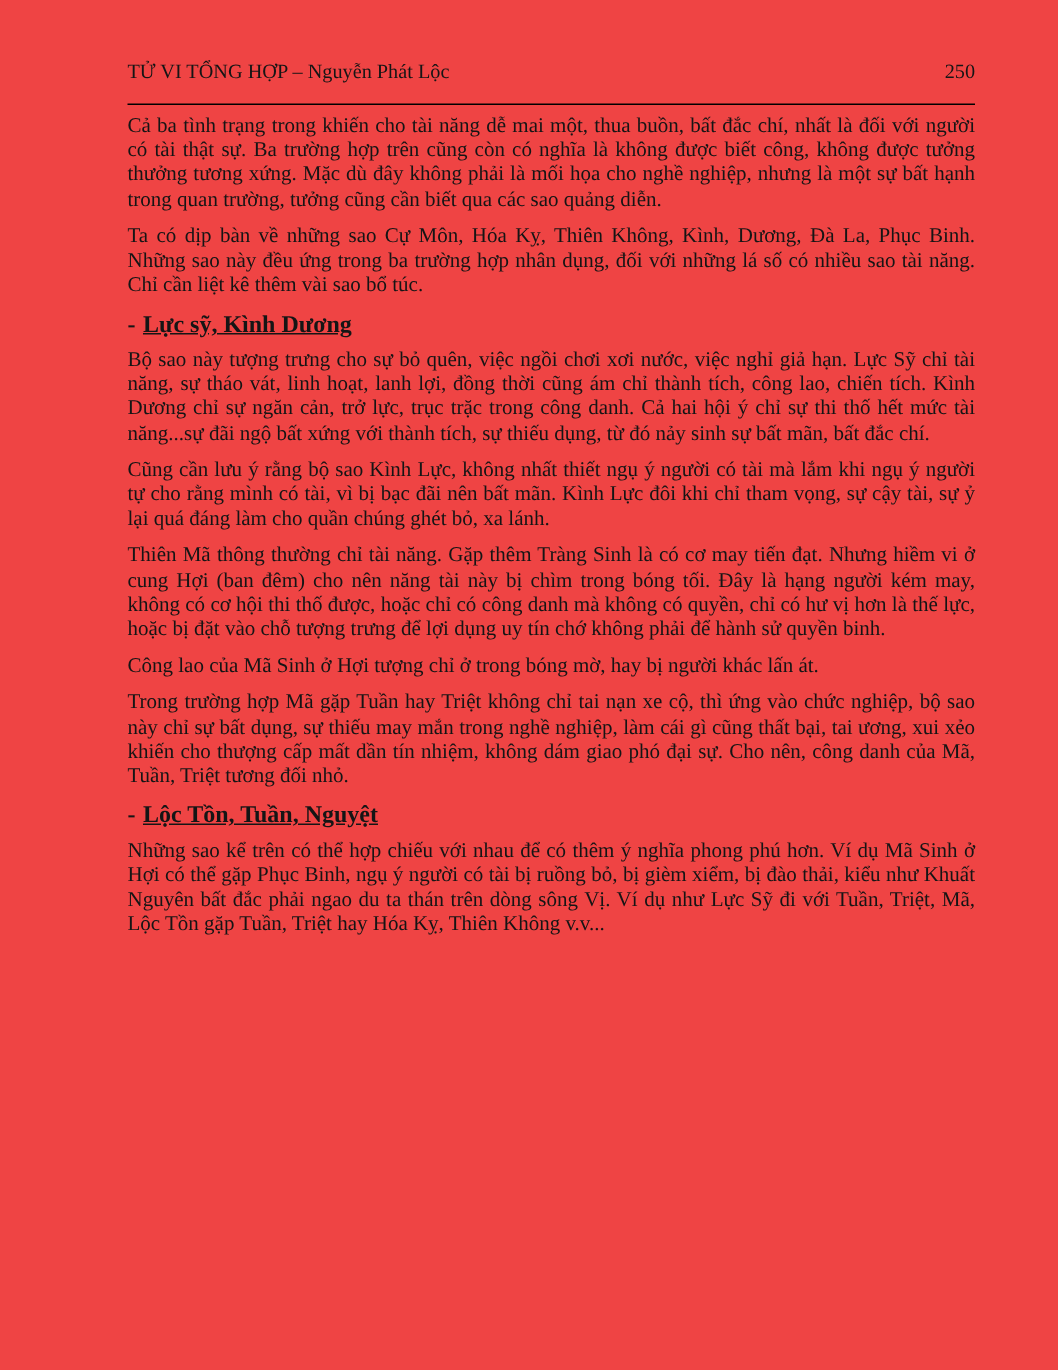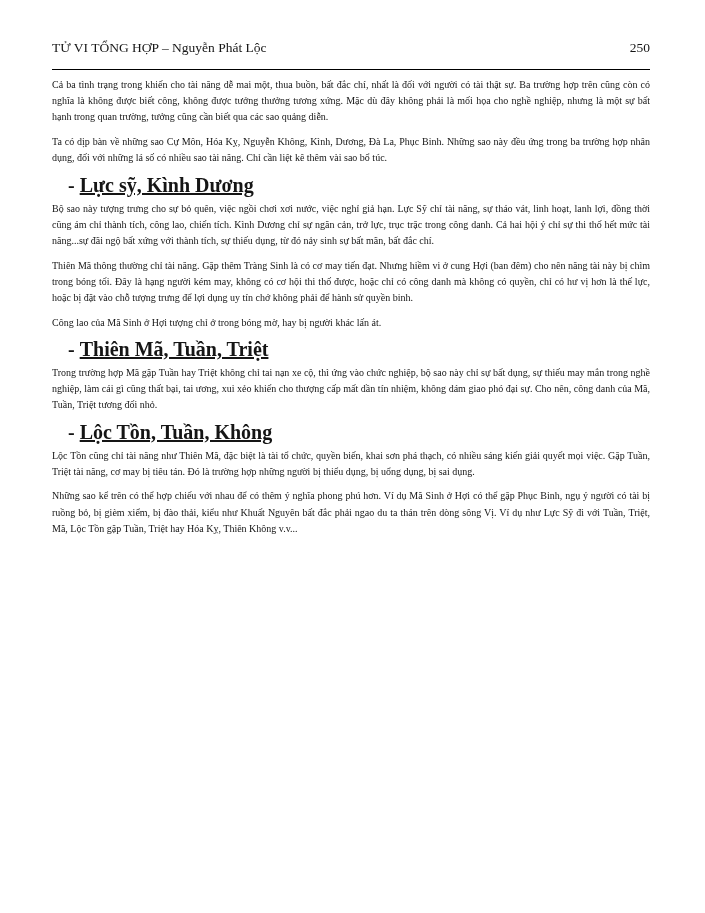--- a/index.html
+++ b/index.html
@@ -1,85 +1,84 @@
 <!DOCTYPE html>
 <html><head>
 <meta charset="utf-8">
 <style>
   html,body { margin:0; padding:0; background:#e8e8e8; }
   .page {
     position:relative;
     width:705px; height:913px;
     margin:0 auto;
-    background:#ffffff;
+    background:#ef4444;
     box-sizing:border-box;
-    padding:40px 55px 0 52px;
+    padding:40px 55px 0 85px;
     font-family:"Liberation Serif","DejaVu Serif",serif;
     color:#151515;
     overflow:hidden;
   }
   .header {
     display:flex;
     justify-content:space-between;
     align-items:baseline;
     font-size:13.5px;
     line-height:15px;
     margin-bottom:14px;
   }
   .rule {
     border:none;
     border-top:1.6px solid #000;
     margin:0 0 7px 0;
   }
   p.para {
-    font-size:10px;
+    font-size:14px;
     line-height:16.2px;
     text-align:justify;
     margin:0 0 8.5px 0;
   }
   h3.heading {
-    font-size:20px;
+    font-size:16px;
     line-height:16px;
     font-weight:bold;
-    margin:10px 0 8px 16px;
+    margin:10px 0 8px 0;
   }
   h3.heading .hu { text-decoration:underline; }
   h3.heading .dash { text-decoration:none; margin-right:5px; }
 </style>
 </head>
 <body>
 
 <div class="page">
 
   <div class="header">
     <span>TỬ VI TỔNG HỢP – Nguyễn Phát Lộc</span>
     <span>250</span>
   </div>
 
   <hr class="rule">
 
   <p class="para">Cả ba tình trạng trong khiến cho tài năng dễ mai một, thua buồn, bất đắc chí, nhất là đối với người có tài thật sự. Ba trường hợp trên cũng còn có nghĩa là không được biết công, không được tưởng thưởng tương xứng. Mặc dù đây không phải là mối họa cho nghề nghiệp, nhưng là một sự bất hạnh trong quan trường, tưởng cũng cần biết qua các sao quảng diễn.</p>
 
-  <p class="para">Ta có dịp bàn về những sao Cự Môn, Hóa Kỵ, Nguyễn Không, Kình, Dương, Đà La, Phục Binh. Những sao này đều ứng trong ba trường hợp nhân dụng, đối với những lá số có nhiều sao tài năng. Chỉ cần liệt kê thêm vài sao bổ túc.</p>
+  <p class="para">Ta có dịp bàn về những sao Cự Môn, Hóa Kỵ, Thiên Không, Kình, Dương, Đà La, Phục Binh. Những sao này đều ứng trong ba trường hợp nhân dụng, đối với những lá số có nhiều sao tài năng. Chỉ cần liệt kê thêm vài sao bổ túc.</p>
 
   <h3 class="heading"><span class="dash">-</span><span class="hu">Lực sỹ, Kình Dương</span></h3>
 
   <p class="para">Bộ sao này tượng trưng cho sự bỏ quên, việc ngồi chơi xơi nước, việc nghỉ giả hạn. Lực Sỹ chỉ tài năng, sự tháo vát, linh hoạt, lanh lợi, đồng thời cũng ám chỉ thành tích, công lao, chiến tích. Kình Dương chỉ sự ngăn cản, trở lực, trục trặc trong công danh. Cả hai hội ý chỉ sự thi thố hết mức tài năng...sự đãi ngộ bất xứng với thành tích, sự thiếu dụng, từ đó nảy sinh sự bất mãn, bất đắc chí.</p>
 
+  <p class="para">Cũng cần lưu ý rằng bộ sao Kình Lực, không nhất thiết ngụ ý người có tài mà lắm khi ngụ ý người tự cho rằng mình có tài, vì bị bạc đãi nên bất mãn. Kình Lực đôi khi chỉ tham vọng, sự cậy tài, sự ỷ lại quá đáng làm cho quần chúng ghét bỏ, xa lánh.</p>
 
 
   <p class="para">Thiên Mã thông thường chỉ tài năng. Gặp thêm Tràng Sinh là có cơ may tiến đạt. Nhưng hiềm vi ở cung Hợi (ban đêm) cho nên năng tài này bị chìm trong bóng tối. Đây là hạng người kém may, không có cơ hội thi thố được, hoặc chỉ có công danh mà không có quyền, chỉ có hư vị hơn là thế lực, hoặc bị đặt vào chỗ tượng trưng để lợi dụng uy tín chớ không phải để hành sử quyền binh.</p>
 
   <p class="para">Công lao của Mã Sinh ở Hợi tượng chỉ ở trong bóng mờ, hay bị người khác lấn át.</p>
 
-  <h3 class="heading"><span class="dash">-</span><span class="hu">Thiên Mã, Tuần, Triệt</span></h3>
 
   <p class="para">Trong trường hợp Mã gặp Tuần hay Triệt không chỉ tai nạn xe cộ, thì ứng vào chức nghiệp, bộ sao này chỉ sự bất dụng, sự thiếu may mắn trong nghề nghiệp, làm cái gì cũng thất bại, tai ương, xui xẻo khiến cho thượng cấp mất dần tín nhiệm, không dám giao phó đại sự. Cho nên, công danh của Mã, Tuần, Triệt tương đối nhỏ.</p>
 
-  <h3 class="heading"><span class="dash">-</span><span class="hu">Lộc Tồn, Tuần, Không</span></h3>
+  <h3 class="heading"><span class="dash">-</span><span class="hu">Lộc Tồn, Tuần, Nguyệt</span></h3>
 
-  <p class="para">Lộc Tồn cũng chỉ tài năng như Thiên Mã, đặc biệt là tài tổ chức, quyền biến, khai sơn phá thạch, có nhiều sáng kiến giải quyết mọi việc. Gặp Tuần, Triệt tài năng, cơ may bị tiêu tán. Đó là trường hợp những người bị thiểu dụng, bị uổng dụng, bị sai dụng.</p>
 
 
 
   <p class="para">Những sao kể trên có thể hợp chiếu với nhau để có thêm ý nghĩa phong phú hơn. Ví dụ Mã Sinh ở Hợi có thể gặp Phục Binh, ngụ ý người có tài bị ruồng bỏ, bị gièm xiểm, bị đào thải, kiểu như Khuất Nguyên bất đắc phải ngao du ta thán trên dòng sông Vị. Ví dụ như Lực Sỹ đi với Tuần, Triệt, Mã, Lộc Tồn gặp Tuần, Triệt hay Hóa Kỵ, Thiên Không v.v...</p>
 
 </div>
 
 </body></html>

